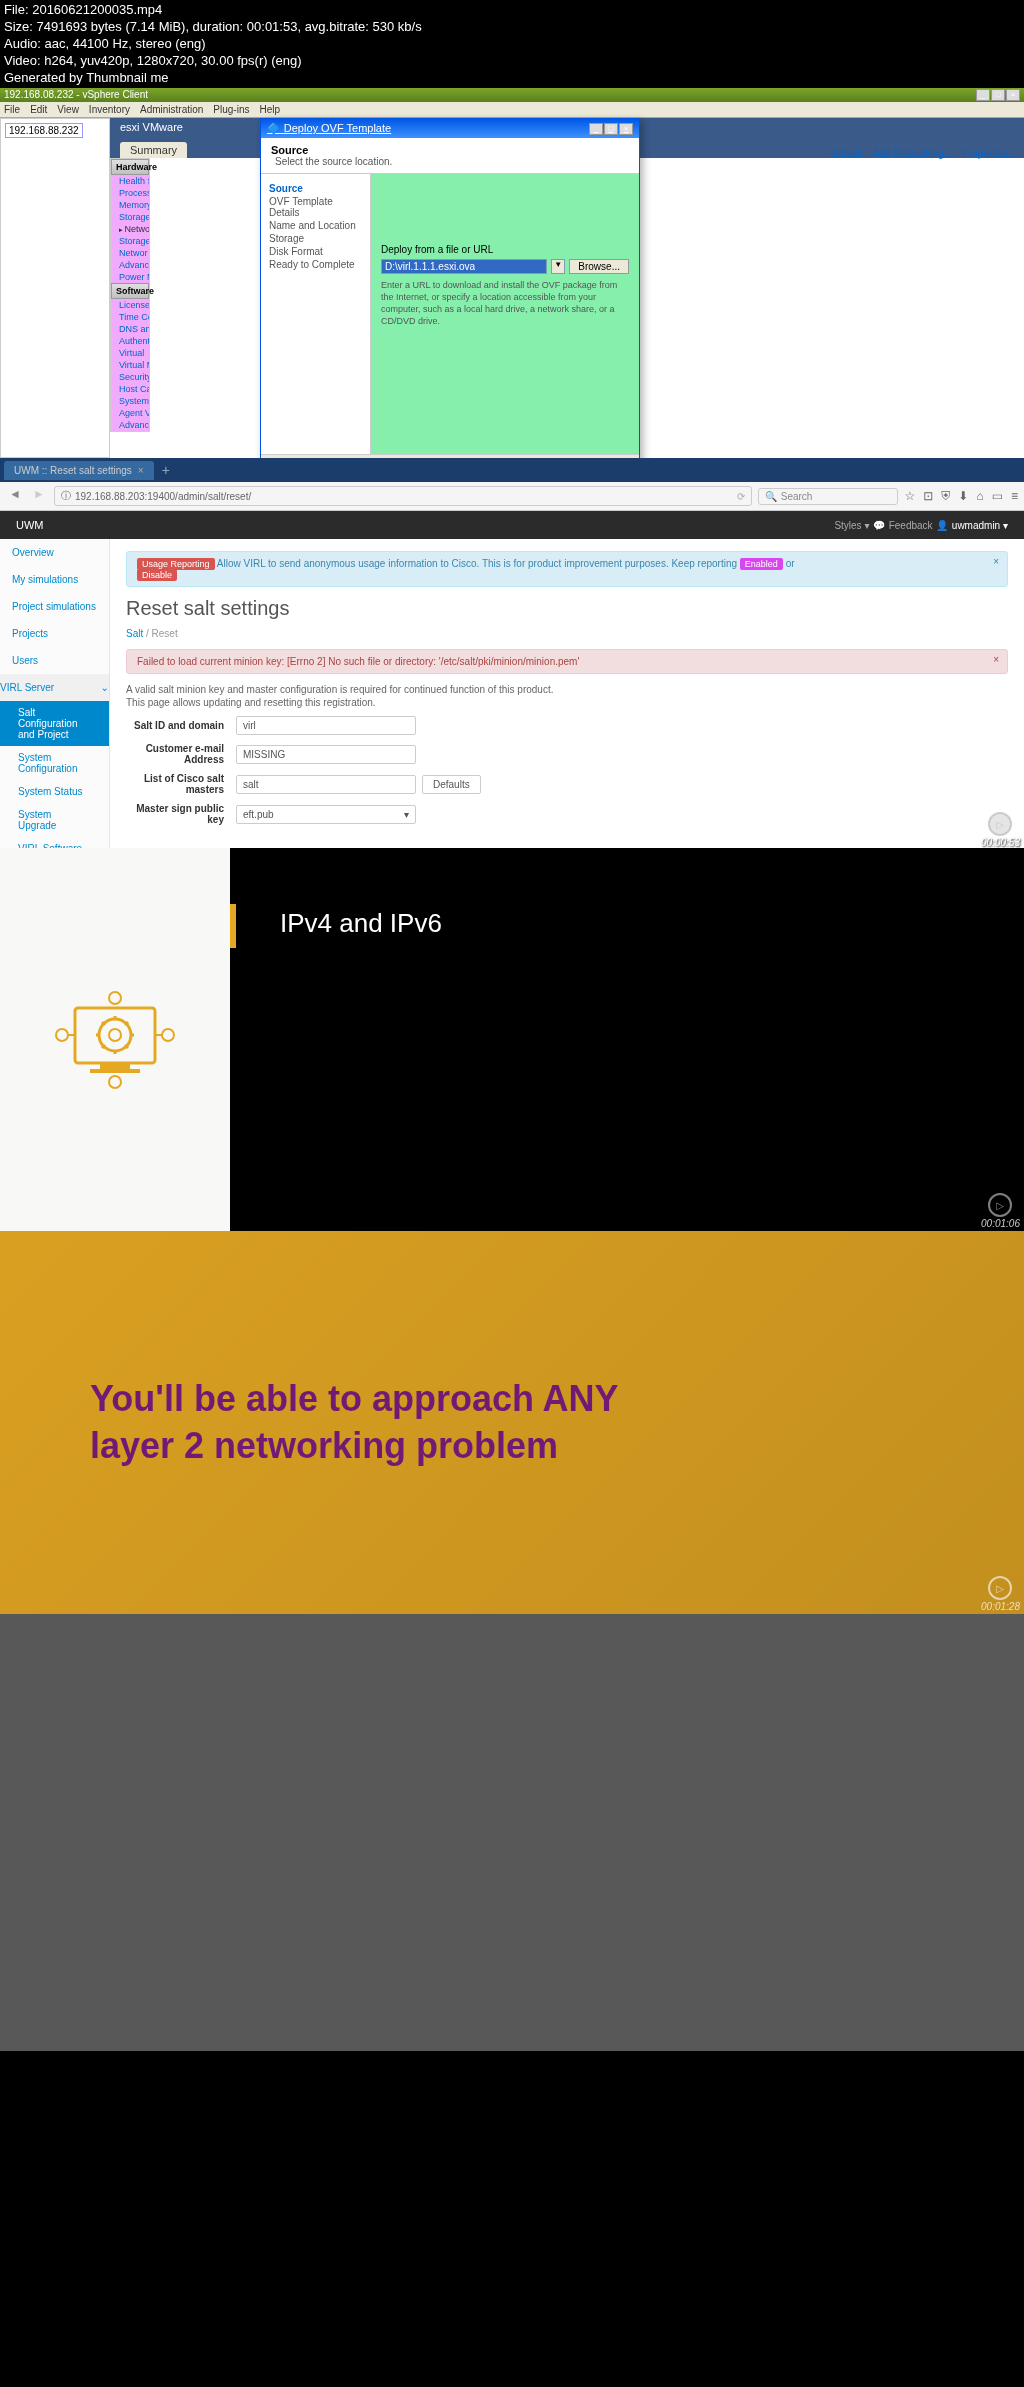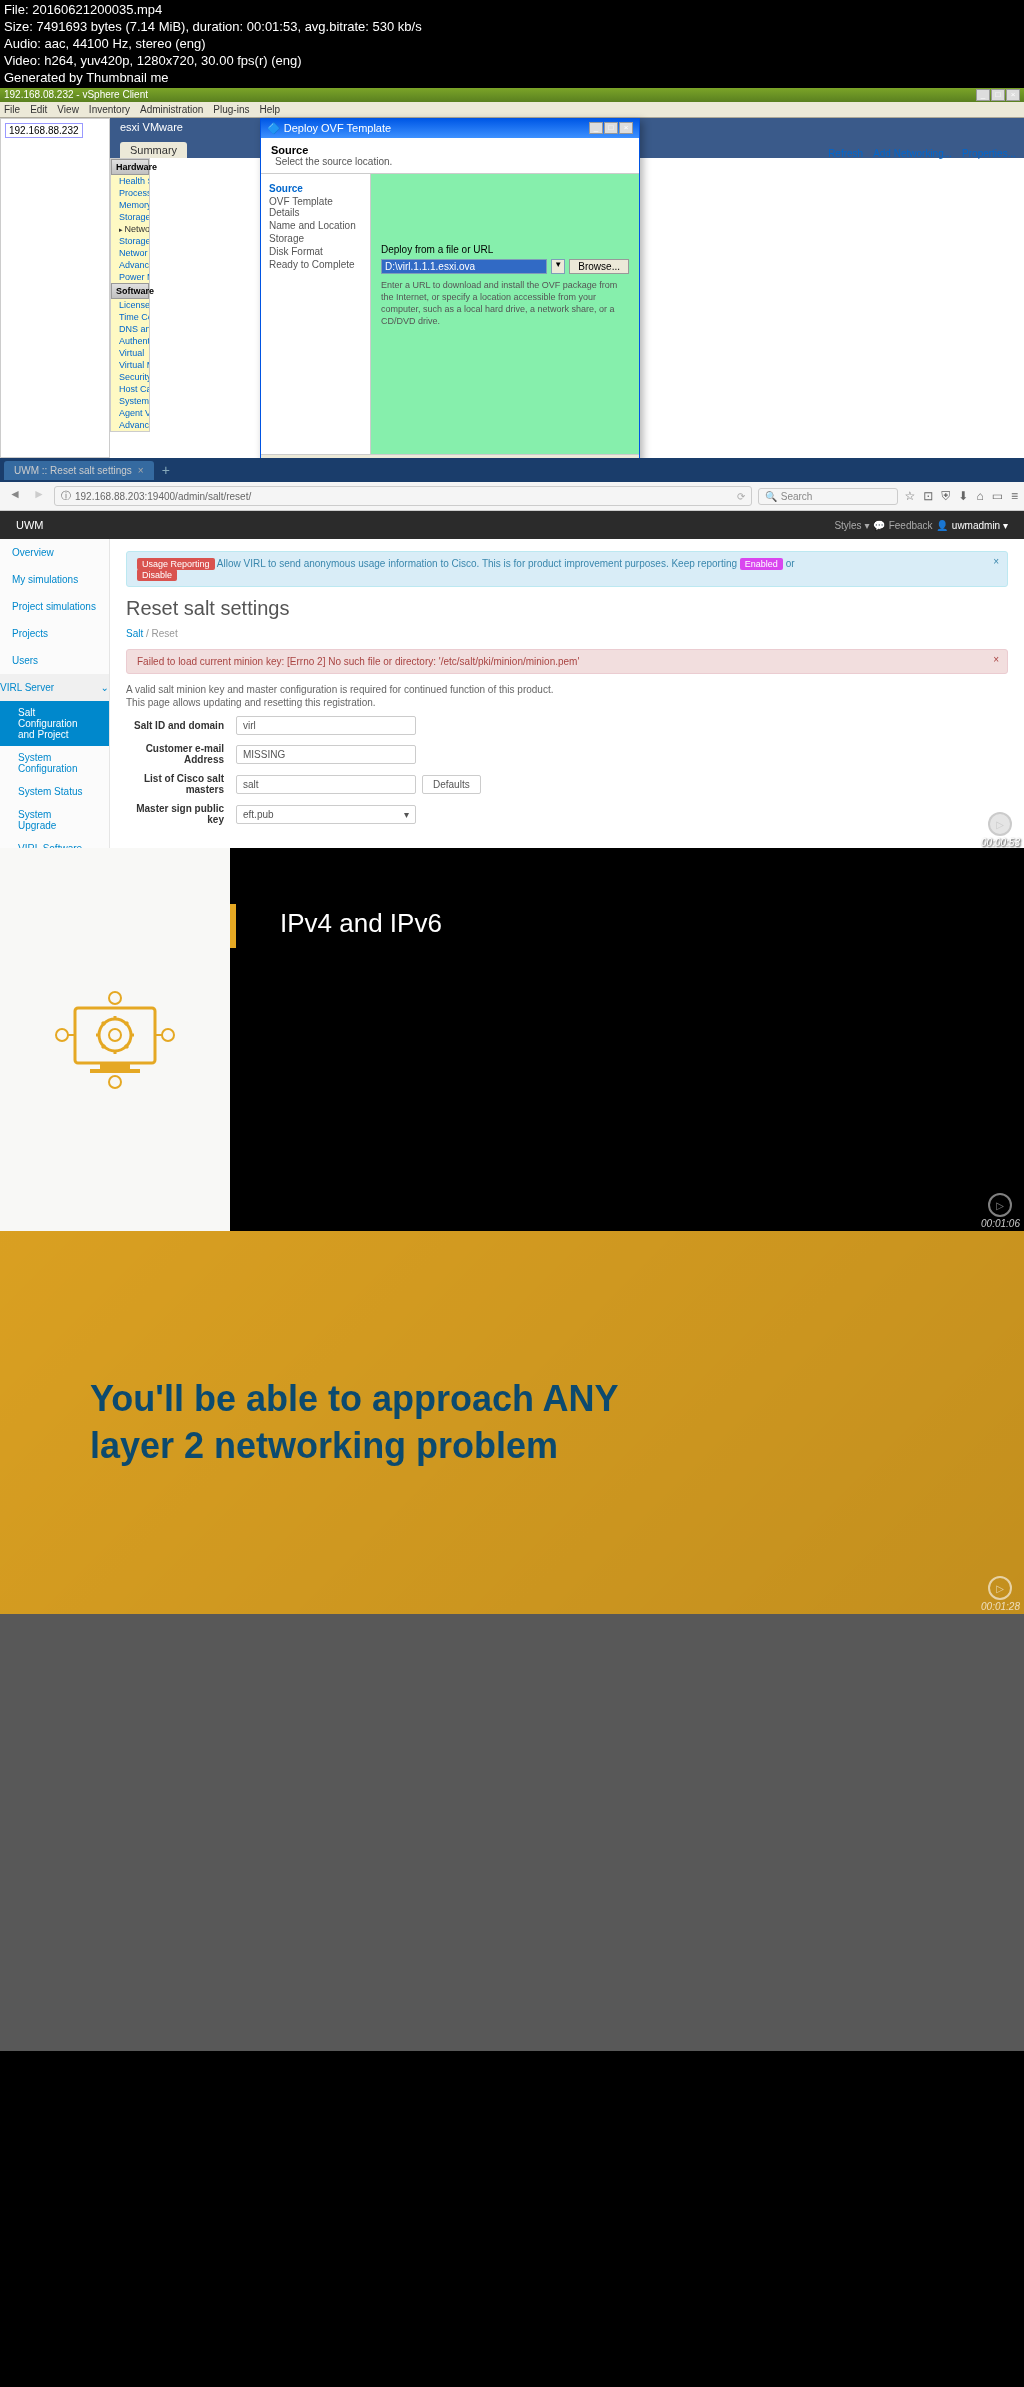--- a/index.html
+++ b/index.html
@@ -20,21 +20,21 @@
 .vsphere-tabs { background: #3a5a8a; color: #fff; font-size: 11px; padding-left: 10px; height: 22px; display: flex; align-items: end; }
 .vsphere-tab { background: #ece9d8; color: #333; padding: 2px 10px; border-radius: 3px 3px 0 0; }
 .hw-header { background: linear-gradient(#e0e0e0, #c0c0c0); padding: 2px 4px; font-weight: bold; border: 1px solid #999; }
 .hw-link { color: #0066cc; padding: 1px 8px; cursor: pointer; white-space: nowrap; overflow: hidden; }
 .hw-link.active { color: #333; }
 .hw-link.active::before { content: "▸ "; font-size: 7px; }
 .right-actions { position: absolute; right: 8px; top: 30px; font-size: 10px; color: #0066cc; display: flex; gap: 10px; }
 
 
 .dialog { position: absolute; left: 150px; top: 0; width: 380px; background: #ece9d8; border: 1px solid #0054e3; box-shadow: 3px 3px 8px rgba(0,0,0,0.3); }
-.dialog-title { background: linear-gradient(#0058e6, #3d91ff); color: #fff; font-size: 11px; padding: 3px 6px; display: flex; justify-content: space-between; align-items: flex-start; }
+.dialog-title { background: linear-gradient(#0058e6, #3d91ff); color: #fff; font-size: 11px; padding: 3px 6px; display: flex; justify-content: space-between; align-items: flex-end; text-decoration: underline; }
 .dialog-header { padding: 6px 10px; background: #fff; border-bottom: 1px solid #ccc; }
 .dialog-header-title { font-size: 11px; font-weight: bold; }
 .dialog-header-sub { font-size: 10px; margin-left: 4px; color: #555; }
 .dialog-body { display: flex; min-height: 280px; }
 .dialog-nav { width: 110px; padding: 8px; font-size: 10px; background: #fff; border-right: 1px solid #ccc; }
 .dialog-nav-item { padding: 1px 0; color: #555; }
 .dialog-nav-item.active { color: #0066cc; font-weight: bold; }
 .dialog-content { flex: 1; padding: 10px; background: #86efac; font-size: 10px; }
 .field-label { margin-bottom: 4px; }
 .url-row { display: flex; gap: 4px; margin-bottom: 6px; }
@@ -89,21 +89,21 @@
 .slide-left { width: 230px; background: #f8f8f6; display: flex; align-items: center; justify-content: center; position: relative; overflow: hidden; }
 .gear-icon { width: 130px; height: 100px; }
 .slide-right { flex: 1; background: #000; color: #fff; padding: 60px 0 0 50px; font-size: 26px; font-family: Arial, sans-serif; position: relative; }
 .border-accent { position: absolute; left: 0; top: 56px; width: 6px; height: 44px; background: #e5a823; }
 .timestamp4 { position: absolute; right: 4px; bottom: 2px; color: #ccc; font-size: 10px; font-style: italic; }
 .play-circle4 { position: absolute; right: 12px; bottom: 14px; width: 24px; height: 24px; border: 2px solid rgba(255,255,255,0.5); border-radius: 50%; display: flex; align-items: center; justify-content: center; color: rgba(255,255,255,0.5); font-size: 10px; }
 
 
 .yellow-section { height: 383px; background: #e5a823; position: relative; display: flex; align-items: center; padding-left: 90px; }
 .yellow-overlay { position: absolute; inset: 0; background: linear-gradient(135deg, rgba(0,0,0,0.05), rgba(0,0,0,0.15)); }
-.yellow-text { position: relative; color: #0c4a6e; font-size: 36px; font-weight: 600; line-height: 1.3; font-family: Arial, sans-serif; }
+.yellow-text { position: relative; color: #701a75; font-size: 36px; font-weight: 600; line-height: 1.3; font-family: Arial, sans-serif; }
 .timestamp5 { position: absolute; right: 4px; bottom: 2px; color: #fff; font-size: 10px; font-style: italic; opacity: 0.7; margin-top: 12px; }
 .play-circle5 { position: absolute; right: 12px; bottom: 14px; width: 24px; height: 24px; border: 2px solid rgba(255,255,255,0.6); border-radius: 50%; display: flex; align-items: center; justify-content: center; color: rgba(255,255,255,0.6); font-size: 10px; }
 
 
 .gray-bottom { height: 437px; background: #585858; }
 </style>
 </head>
 <body>
 
 <div class="meta-section">
@@ -140,21 +140,21 @@
       <div style="background:#3a5a8a;color:#fff;font-size:11px;padding:3px 10px">esxi VMware</div>
       <div class="vsphere-tabs">
         <div class="vsphere-tab">Summary</div>
       </div>
       <div class="right-actions">
         <span>Refresh</span>
         <span>Add Networking...</span>
         <span>Properties...</span>
       </div>
       <div style="display:flex">
-        <div style="width:40px;background:#fef9c3;font-size:9px;border:1px solid #ccc">
+        <div style="width:40px;background:#f0abfc;font-size:9px;border:1px solid #ccc">
           <div class="hw-header">Hardware</div>
           <div class="hw-link">Health S</div>
           <div class="hw-link">Process</div>
           <div class="hw-link">Memory</div>
           <div class="hw-link">Storage</div>
           <div class="hw-link active">Networ</div>
           <div class="hw-link">Storage</div>
           <div class="hw-link">Networ</div>
           <div class="hw-link">Advanc</div>
           <div class="hw-link">Power M</div>

